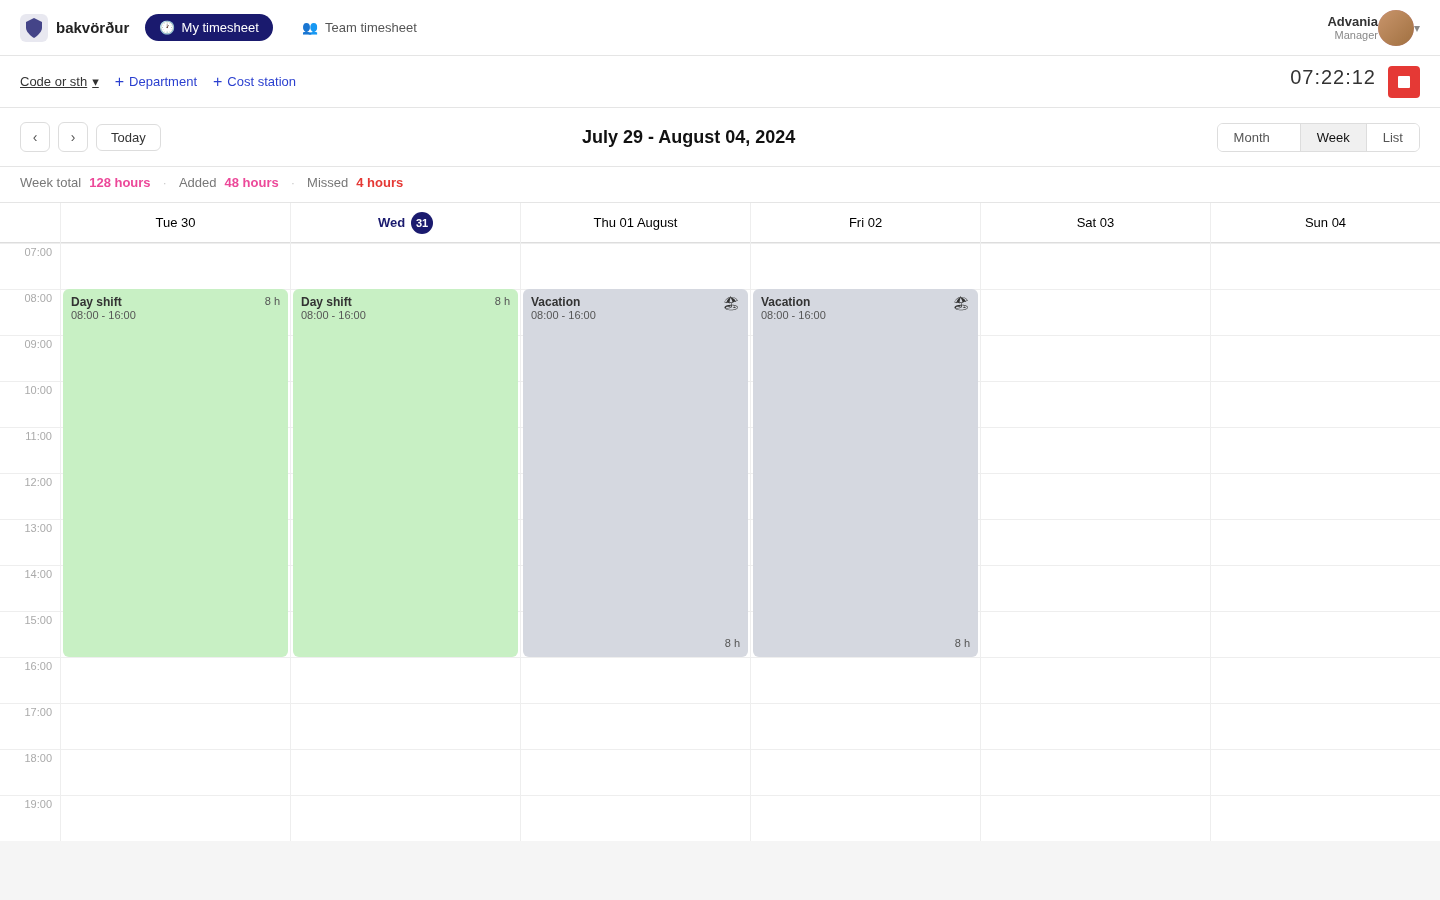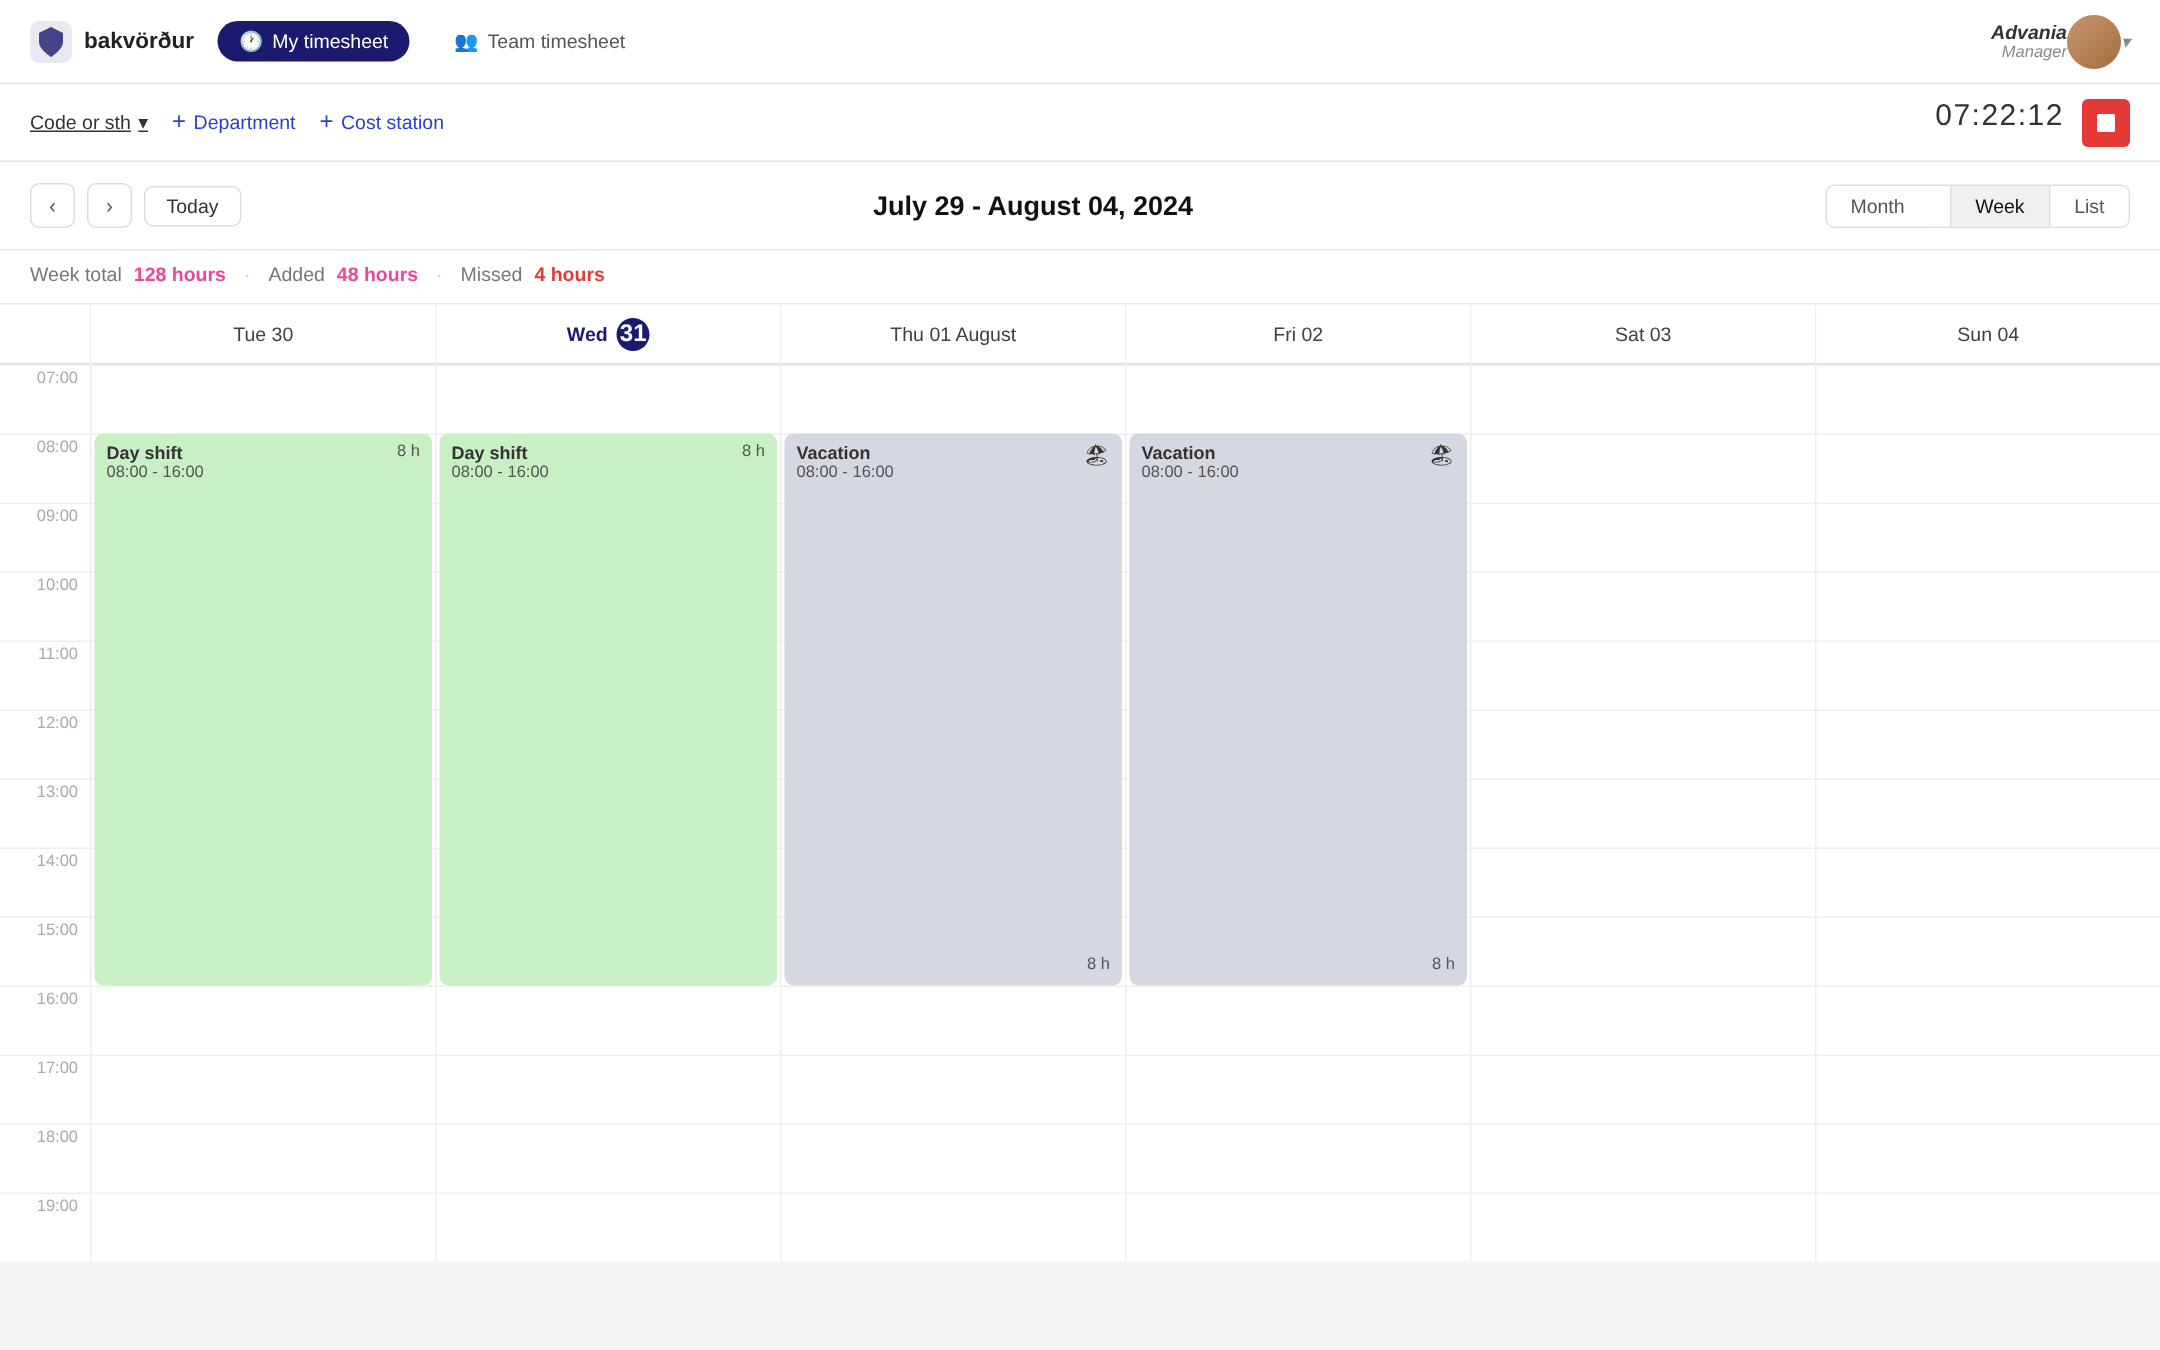--- a/index.html
+++ b/index.html
@@ -14,21 +14,21 @@
     .header-left { display: flex; align-items: center; gap: 16px; }
     .logo { display: flex; align-items: center; gap: 8px; font-weight: 700; font-size: 15px; color: #222; }
     .logo-icon { width: 28px; height: 28px; }
     .nav-btn {
       display: flex; align-items: center; gap: 6px;
       padding: 6px 14px; border-radius: 20px; font-size: 13px;
       cursor: pointer; border: none; background: transparent;
     }
     .nav-btn.active { background: #1a1a6e; color: #fff; }
     .nav-btn.inactive { color: #555; }
-    .header-right { display: flex; align-items: center; gap: 0; font-style: italic; }
+    .header-right { display: flex; align-items: center; gap: 0; }
     .user-info { text-align: right; }
     .user-name { font-weight: 600; font-size: 13px; }
     .user-role { font-size: 11px; color: #888; }
     .avatar { width: 36px; height: 36px; border-radius: 50%; background: #c9a; overflow: hidden; display: flex; align-items: center; justify-content: center; }
     .avatar-img { width: 36px; height: 36px; border-radius: 50%; background: linear-gradient(135deg, #c9956c, #a07040); }
     .chevron-down { font-size: 12px; color: #888; cursor: pointer; }
 
     
     .toolbar {
       display: flex; align-items: center; justify-content: space-between;
@@ -94,23 +94,23 @@
     .stats-bar .value { font-weight: 600; color: #ec4899; }
     .stats-bar .missed-value { font-weight: 600; color: #e53935; }
     .stats-sep { color: #ccc; margin: 0 4px; }
 
     
     .cal-grid-wrap { display: flex; overflow-y: auto; max-height: calc(900px - 56px - 52px - 57px - 42px); }
     .time-col { width: 60px; flex-shrink: 0; }
     .time-cell { height: 46px; display: flex; align-items: flex-start; justify-content: flex-end; padding: 2px 8px 0 0; font-size: 11px; color: #aaa; border-top: 1px solid #eee; }
     .days-grid { display: flex; flex: 1; }
     .day-col { flex: 1; border-left: 1px solid #eee; position: relative; }
-    .day-header { height: 40px; display: flex; align-items: center; justify-content: center; font-size: 13px; color: #404040; border-bottom: 1px solid #ddd; position: sticky; top: 0; background: #fff; z-index: 2; gap: 6px; }
+    .day-header { height: 40px; display: flex; align-items: center; justify-content: center; font-size: 13px; color: #000000; border-bottom: 1px solid #ddd; position: sticky; top: 0; background: #fff; z-index: 2; gap: 6px; }
     .day-header.today { color: #1a1a6e; font-weight: 600; }
-    .today-badge { background: #1a1a6e; color: #fff; border-radius: 50%; width: 22px; height: 22px; display: flex; align-items: center; justify-content: center; font-size: 16px; font-weight: 700; }
+    .today-badge { background: #1a1a6e; color: #fff; border-radius: 50%; width: 22px; height: 22px; display: flex; align-items: center; justify-content: center; font-size: 11px; font-weight: 700; }
     .day-cells { position: relative; }
     .day-cell { height: 46px; border-top: 1px solid #eee; }
     .event-block {
       position: absolute; left: 2px; right: 2px; border-radius: 6px; padding: 6px 8px;
       font-size: 11px; overflow: hidden;
     }
     .event-green { background: #c8f0c4; }
     .event-gray { background: #d5d8e0; }
     .event-title { font-weight: 600; font-size: 12px; color: #333; }
     .event-time { color: #555; font-size: 11px; }

